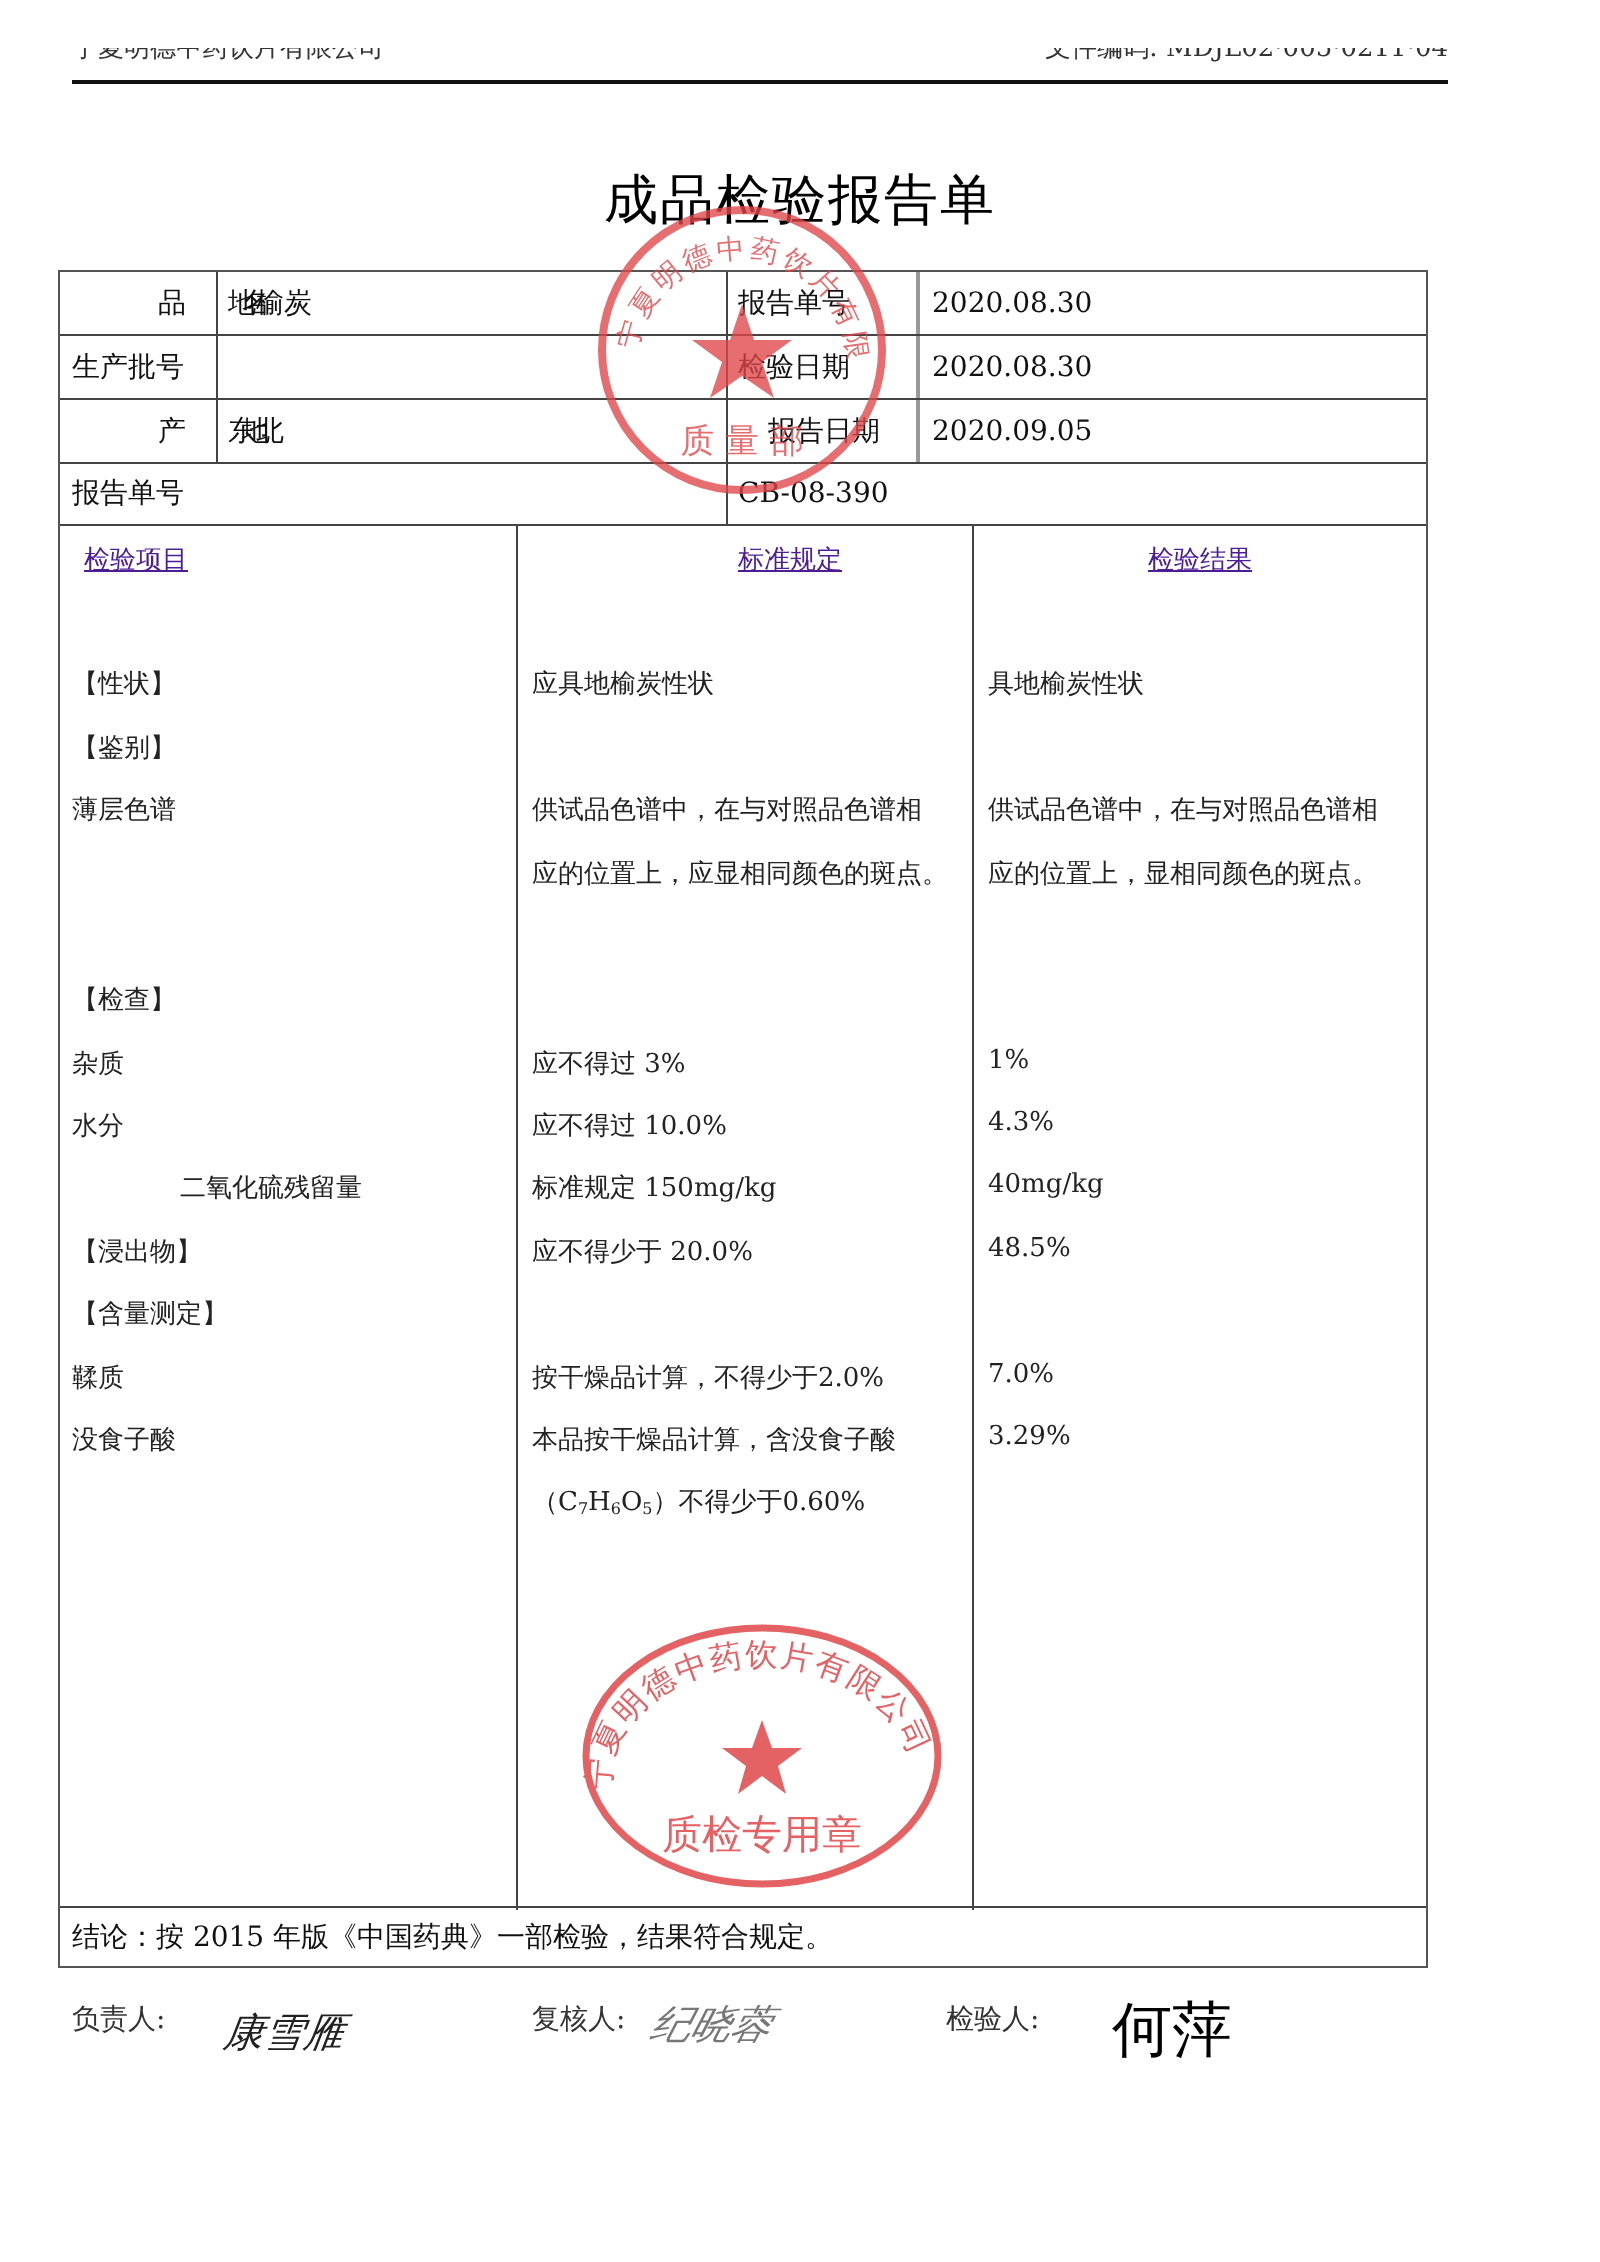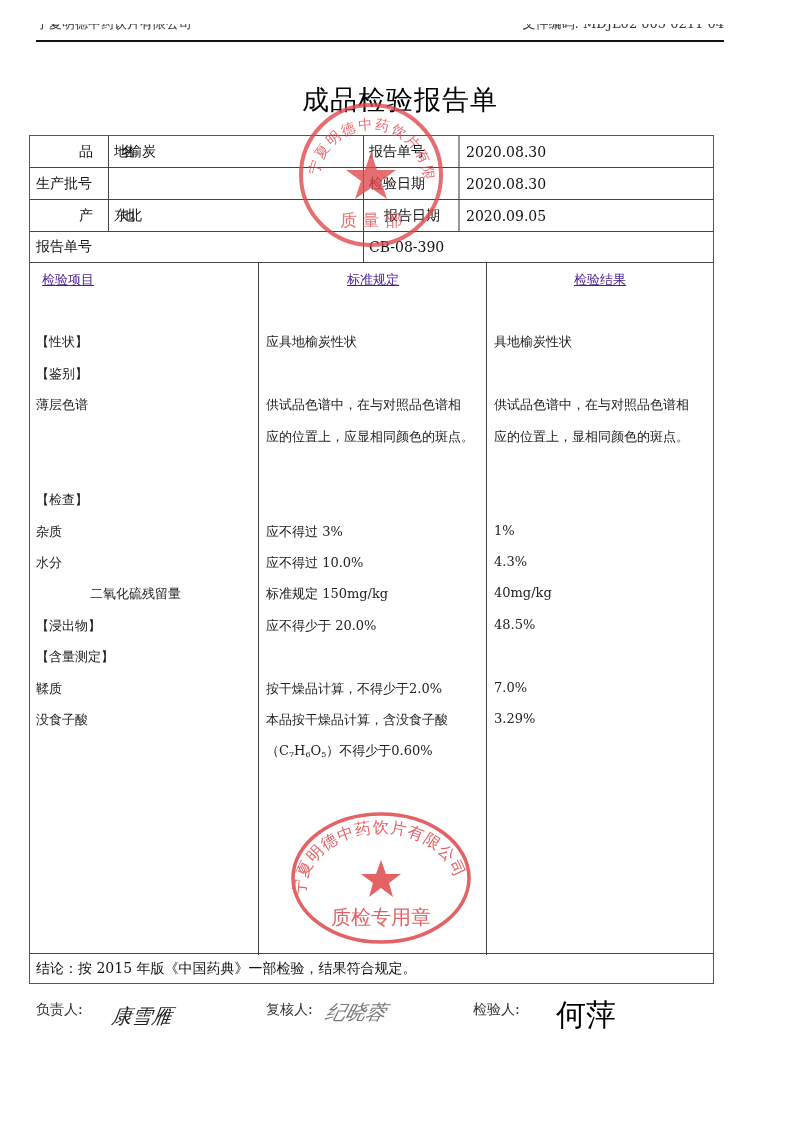--- a/index.html
+++ b/index.html
@@ -23,21 +23,21 @@
     .cell { position: absolute; top: 0; bottom: 0; display: flex; align-items: center;
             font-size: 14px; box-sizing: border-box; padding-left: 6px; white-space: nowrap; }
     .vline { position: absolute; top: 0; bottom: 0; width: 0; border-left: 1px solid #444; }
     .vline.grey { border-left: 2px solid #999; }
 
     .label-spread { justify-content: space-between; padding-right: 8px; margin-left: 43px; }
 
     .body-section { position: absolute; left: 0; right: 0; top: 127px; height: 692px; }
     .col { position: absolute; top: 0; bottom: 0; }
     .col1 { left: 0; width: 228px; }
-    .col2 { left: 228px; width: 228px; border-left: 1px solid #444; }
+    .col2 { left: 228px; width: 228px; border-left: 1px solid #444; padding-left: 44px; }
     .col3 { left: 456px; right: 0; border-left: 1px solid #444; }
     .col-head { position: absolute; top: 8px; font-size: 13px; text-decoration: underline; color: #4c1d95; }
     .col1 .col-head { left: 12px; }
     .col2 .col-head, .col3 .col-head { left: 0; right: 0; text-align: center; }
 
     .line { position: absolute; font-size: 13px; white-space: nowrap; color: #222; }
     .col1 .line { left: 6px; }
     .col2 .line, .col3 .line { left: 7px; }
     .sub { font-size: 8px; vertical-align: -2px; }
 

